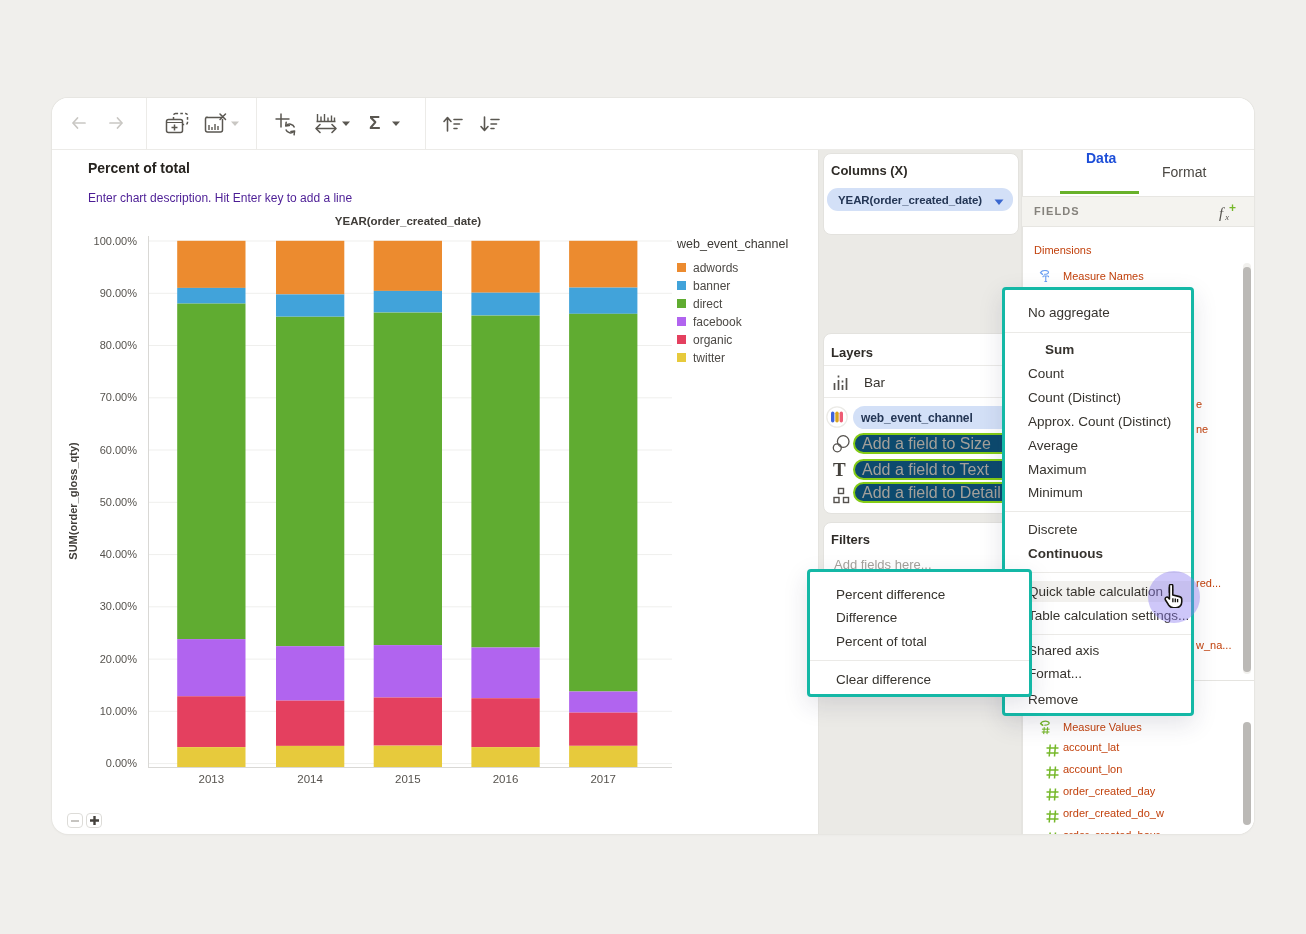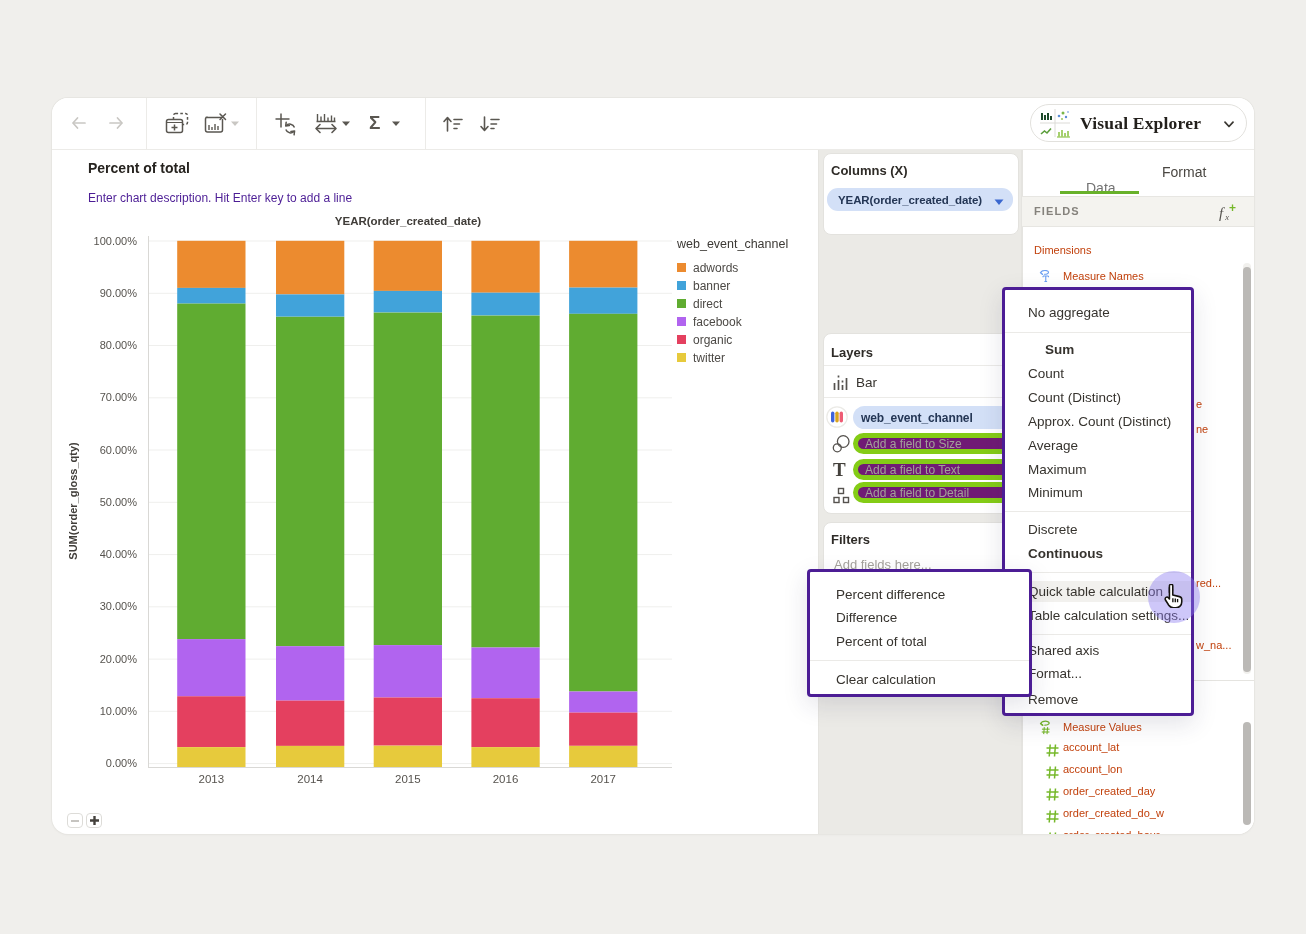--- a/index.html
+++ b/index.html
@@ -7,25 +7,25 @@
 .card{position:absolute;left:52px;top:98px;width:1202px;height:736px;background:#fff;border-radius:16px;box-shadow:0 0 0 1px #e7e6e2,0 1px 3px rgba(0,0,0,.04);overflow:hidden}
 .tbdiv{position:absolute;top:0;width:1px;height:52px;background:#ecebe8}
 .toolbar{position:absolute;left:0;top:0;width:1202px;height:52px;border-bottom:1px solid #ecebe8;background:#fff}
 .vebtn{position:absolute;left:978px;top:6px;width:217px;height:38px;border:1px solid #e2e1dd;border-radius:19px;background:#fff;display:flex;align-items:center}
 .vetext{font-family:"Liberation Serif",serif;font-weight:bold;font-size:17.5px;color:#23201c;margin-left:9px;letter-spacing:.2px}
 .panelmid{position:absolute;left:766px;top:52px;width:204px;height:684px;background:#ebeae6;border-left:1px solid #e5e4e0;border-right:1px solid #e5e4e0}
 .pcard{position:absolute;left:4px;width:196px;background:#fff;border:1px solid #e3e2de;border-radius:8px}
 .phead{position:absolute;left:7px;font-size:13px;font-weight:bold;color:#2e2b27}
 .pillblue{position:absolute;background:#d3e0f7;border-radius:11px;font-size:11.5px;font-weight:bold;color:#243655;display:flex;align-items:center;letter-spacing:-.1px;white-space:nowrap}
 .pillgreen{position:absolute;background:#ddedb5;border-radius:11px;font-size:11.5px;font-weight:bold;color:#333627;display:flex;align-items:center;letter-spacing:-.1px;white-space:nowrap}
-.pillempty{position:absolute;border:5px solid #84cc16;border-radius:11px;background:#701a75;font-size:12px;color:#a3a09a;display:flex;align-items:center;padding-left:7px}
+.pillempty{position:absolute;border:2px solid #84cc16;border-radius:11px;background:#0c4a6e;font-size:16px;color:#a3a09a;display:flex;align-items:center;padding-left:7px}
 .panelright{position:absolute;left:970px;top:52px;width:232px;height:684px;background:#fff}
 .fieldband{position:absolute;left:0;top:46px;width:232px;height:31px;background:#f4f3ef;border-top:1px solid #e7e6e2;border-bottom:1px solid #e7e6e2}
 .fitem{position:absolute;font-size:11px;color:#c2410c;white-space:nowrap}
-.menu{position:absolute;background:#fff;border:3px solid #4c1d95;border-radius:4px;box-shadow:0 8px 24px rgba(40,35,80,.13)}
+.menu{position:absolute;background:#fff;border:3px solid #14b8a6;border-radius:4px;box-shadow:0 8px 24px rgba(40,35,80,.13)}
 .mi{position:absolute;left:0;width:100%;font-size:13.5px;color:#36332e;white-space:nowrap}
 .mdiv{position:absolute;left:0;width:100%;height:1px;background:#ebeae7}
 .zbtn{position:absolute;width:16px;height:15px;border:1px solid #dddcd8;border-radius:4px;background:#fff;display:flex;align-items:center;justify-content:center}
 </style></head>
 <body>
 <div class="card">
 <div class="toolbar"></div>
     <svg class="abs" style="left:19px;top:17px" width="16" height="16" viewBox="0 0 16 16">
       <path d="M6.5 3 L2 8 L6.5 13" stroke="#c9c7c3" stroke-width="1.7" fill="none" stroke-linecap="round" stroke-linejoin="round"></path>
       <line x1="2.5" y1="8" x2="14" y2="8" stroke="#c9c7c3" stroke-width="1.7" stroke-linecap="round"></line>
@@ -73,39 +73,20 @@
     </svg>
     <div class="tbdiv" style="left:373px"></div>
     <svg class="abs" style="left:390px;top:15px" width="22" height="22" viewBox="0 0 22 22">
 <path d="M5.5 18 V5 M2 8.5 L5.5 4.5 L9 8.5" stroke="#5a5751" stroke-width="1.6" fill="none" stroke-linecap="round" stroke-linejoin="round"></path>
 <path d="M12 6.5 h8 M12 11 h5.5 M12 15.5 h3" stroke="#5a5751" stroke-width="1.6" stroke-linecap="round"></path>
 </svg>
     <svg class="abs" style="left:427px;top:15px" width="22" height="22" viewBox="0 0 22 22">
 <path d="M5.5 4 V17 M2 13.5 L5.5 17.5 L9 13.5" stroke="#5a5751" stroke-width="1.6" fill="none" stroke-linecap="round" stroke-linejoin="round"></path>
 <path d="M12 6.5 h8 M12 11 h5.5 M12 15.5 h3" stroke="#5a5751" stroke-width="1.6" stroke-linecap="round"></path>
 </svg>
-    <div class="vebtn">
-      <svg width="32" height="30" viewBox="0 0 32 30" style="margin-left:8px">
-<line x1="16" y1="1" x2="16" y2="29" stroke="#dcdbd7" stroke-width="1"></line>
-<line x1="1" y1="15" x2="31" y2="15" stroke="#dcdbd7" stroke-width="1"></line>
-<path d="M3 12 v-7 M6 12 v-5 M9 12 v-7 M12 12 v-4" stroke="#1d4a2a" stroke-width="2"></path>
-<path d="M2 26 l3.5-3 2.5 2 4-4.5" stroke="#5a9e3a" stroke-width="1.6" fill="none"></path>
-<circle cx="20" cy="8" r="1.3" fill="#5b8dd6"></circle>
-        <circle cx="24" cy="5" r="1.5" fill="#7ab648"></circle>
-        <circle cx="27" cy="9" r="1.2" fill="#5b8dd6"></circle>
-        <circle cx="23" cy="11" r="1.1" fill="#9fc96a"></circle>
-        <circle cx="29" cy="4" r="1" fill="#9bb7e8"></circle>
-<path d="M19 29 v-5 h2 v5 M22 29 v-7 h2 v7 M25 29 v-4 h2 v4 M28 29 v-6 h2 v6" fill="#a6d06e"></path>
-<path d="M18 29 h13" stroke="#a6d06e" stroke-width="1.6"></path>
-</svg>
-      <span class="vetext">Visual Explorer</span>
-<svg style="position:absolute;right:12px;top:16px" width="10" height="7" viewBox="0 0 10 7">
-        <path d="M1 1.2 L5 5.5 L9 1.2" stroke="#3a3732" stroke-width="1.7" fill="none" stroke-linecap="round" stroke-linejoin="round"></path>
-      </svg>
-    </div>
 <div class="abs" style="left:36px;top:62px;font-size:14px;font-weight:bold;color:#26231f">Percent of total</div>
 <div class="abs" style="left:36px;top:93px;font-size:12px;color:#4c1d95">Enter chart description. Hit Enter key to add a line</div>
 <div class="abs" style="left:0;top:0;width:766px;height:736px"><svg class="chartsvg" width="766" height="736" viewBox="0 0 766 736">
         <line x1="97" y1="143.0" x2="620" y2="143.0" stroke="#efefed" stroke-width="1"></line>
         <line x1="97" y1="195.3" x2="620" y2="195.3" stroke="#efefed" stroke-width="1"></line>
         <line x1="97" y1="247.5" x2="620" y2="247.5" stroke="#efefed" stroke-width="1"></line>
         <line x1="97" y1="299.8" x2="620" y2="299.8" stroke="#efefed" stroke-width="1"></line>
         <line x1="97" y1="352.0" x2="620" y2="352.0" stroke="#efefed" stroke-width="1"></line>
         <line x1="97" y1="404.3" x2="620" y2="404.3" stroke="#efefed" stroke-width="1"></line>
         <line x1="97" y1="456.6" x2="620" y2="456.6" stroke="#efefed" stroke-width="1"></line>
@@ -200,21 +181,21 @@
 <div class="abs" style="left:9px;top:40px"><svg width="15" height="16" viewBox="0 0 15 16">
             <g stroke="#55524e" stroke-width="1.7">
               <line x1="1.5" y1="16" x2="1.5" y2="9"></line>
               <line x1="5.5" y1="16" x2="5.5" y2="6"></line>
               <line x1="5.5" y1="3.5" x2="5.5" y2="1.5"></line>
               <line x1="9.5" y1="16" x2="9.5" y2="11"></line>
               <line x1="9.5" y1="8.5" x2="9.5" y2="6.5"></line>
               <line x1="13.5" y1="16" x2="13.5" y2="4"></line>
             </g>
           </svg></div>
-<div class="abs" style="left:32px;top:41px;font-size:13.5px;color:#36332e">Bar</div>
+<div class="abs" style="left:40px;top:41px;font-size:13.5px;color:#36332e">Bar</div>
 <div class="abs" style="left:0;top:63px;width:100%;height:1px;background:#ecebe8"></div>
 <div class="abs" style="left:2px;top:72px"><svg width="22" height="22" viewBox="0 0 22 22">
             <circle cx="11" cy="11" r="10.2" fill="#fff" stroke="#ebeae6" stroke-width="1.2"></circle>
             <rect x="5" y="5.5" width="3.4" height="11" rx="1.7" fill="#3e63dd"></rect>
             <rect x="9.3" y="5.5" width="3.4" height="11" rx="1.7" fill="#d9a520"></rect>
             <rect x="13.6" y="5.5" width="3.4" height="11" rx="1.7" fill="#ee5c74"></rect>
           </svg></div>
 <div class="pillblue" style="left:29px;top:72px;width:166px;height:23px;padding-left:8px;font-size:12px;border-radius:12px;overflow:hidden">web_event_channel</div>
 <div class="abs" style="left:8px;top:100px"><svg width="19" height="19" viewBox="0 0 19 19" fill="none" stroke="#55524e" stroke-width="1.3">
             <circle cx="11.2" cy="7.5" r="5.8"></circle>
@@ -232,21 +213,21 @@
           </svg></div>
 <div class="pillempty" style="left:29px;top:148px;width:166px;height:21px">Add a field to Detail</div>
 </div>
       <div class="pcard" style="top:372px;height:173px">
 <div class="phead" style="top:9px">Filters</div>
 <div class="abs" style="left:10px;top:34px;font-size:13px;color:#a5a29c">Add fields here...</div>
 </div>
     </div>
     <div class="panelright">
       <div class="abs" style="left:0;top:0;width:1px;height:684px;background:#e5e4e0"></div>
-      <div class="abs" style="left:64px;top:30px;font-size:14px;font-weight:normal;color:#737373">Data</div>
+      <div class="abs" style="left:64px;top:0;font-size:14px;font-weight:bold;color:#1d4ed8">Data</div>
       <div class="abs" style="left:140px;top:14px;font-size:14px;color:#4a4742">Format</div>
       <div class="abs" style="left:38px;top:41px;width:79px;height:3px;background:#68b12a"></div>
       <div class="fieldband"></div>
       <div class="abs" style="left:12px;top:57px"></div>
       <div class="abs" style="left:12px;top:55px;font-size:11px;font-weight:bold;letter-spacing:1.1px;color:#85827c">FIELDS</div>
       <div class="abs" style="left:196px;top:52px"><svg width="19" height="19" viewBox="0 0 19 19">
           <text x="1" y="16" font-family="Liberation Serif,serif" font-style="italic" font-size="15" fill="#55524e">f</text>
           <text x="7.2" y="18" font-family="Liberation Serif,serif" font-style="italic" font-size="8.5" fill="#55524e">x</text>
           <text x="11" y="9.5" font-family="Liberation Sans,sans-serif" font-size="12" font-weight="bold" fill="#76b82a">+</text>
         </svg></div>
@@ -334,18 +315,18 @@
     <div class="mdiv" style="top:344px"></div>
     <div class="mi" style="top:353px;padding-left:23px;font-weight:normal">Shared axis</div>
     <div class="mi" style="top:376px;padding-left:23px;font-weight:normal">Format...</div>
     <div class="mi" style="top:402px;padding-left:23px;font-weight:normal">Remove</div>
   </div>
 <div class="menu" style="left:807px;top:569px;width:225px;height:128px">
     <div class="mi" style="top:15px;padding-left:26px">Percent difference</div>
     <div class="mi" style="top:38px;padding-left:26px">Difference</div>
     <div class="mi" style="top:62px;padding-left:26px">Percent of total</div>
     <div class="mdiv" style="top:88px"></div>
-    <div class="mi" style="top:100px;padding-left:26px">Clear calculation</div>
+    <div class="mi" style="top:100px;padding-left:26px">Clear difference</div>
   </div>
 <div class="abs" style="left:1148px;top:571px;width:52px;height:52px;border-radius:50%;background:rgba(139,122,240,.42)"></div>
 <svg class="abs" style="left:1163px;top:584px" width="21" height="24" viewBox="0 0 20 23">
 <path d="M6.1 1.8 C6.1 .9 6.8 .2 7.7 .2 c.9 0 1.6 .7 1.6 1.6 v8.7 l6.4 1.6 c1.3 .3 2.2 1.5 2.2 2.8 v2.3 c0 3.1-2.5 5.6-5.6 5.6 h-2.4 c-1.8 0-3.4-.9-4.4-2.4 l-3.2-5.1 c-.5-.8-.3-1.9 .5-2.4 .7-.5 1.7-.4 2.3 .3 l1 1.1 z" fill="#fff" stroke="#15130f" stroke-width="1.5" stroke-linejoin="round"></path>
 <path d="M9.4 13.6 v3.8 M11.7 14.0 v3.4 M13.9 14.4 v3.0" stroke="#15130f" stroke-width="1.3"></path>
 </svg>
 </body></html>

